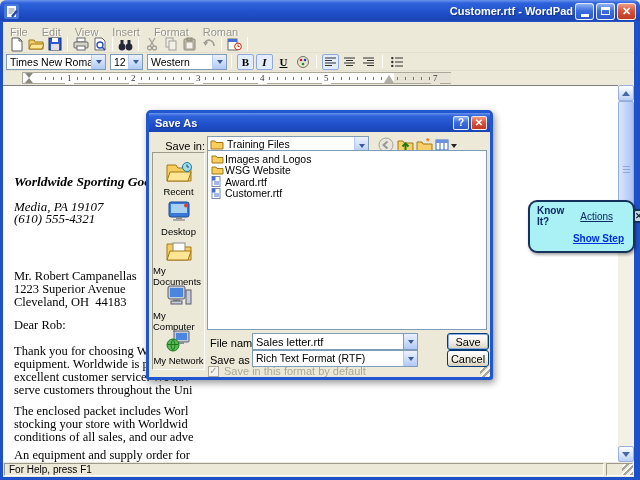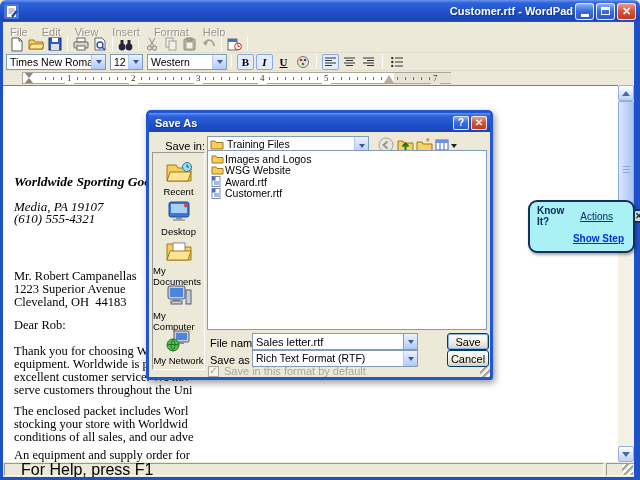--- a/index.html
+++ b/index.html
@@ -72,21 +72,21 @@
   .sb-up { top:0; } .sb-down { bottom:0; }
   .tri-up { border:4px solid transparent; border-bottom:5px solid #4A67A8; margin-top:-4px; }
   .tri-down { border:4px solid transparent; border-top:5px solid #4A67A8; margin-bottom:-4px; }
   .sb-thumb { position:absolute; left:0; top:16px; width:16px; height:140px; border:1px solid #90ACE4; border-radius:2px;
     background:linear-gradient(90deg,#DCE7FD,#C2D4F9 50%,#ACC4F4); }
   .sb-grip { position:absolute; left:4px; top:64px; width:7px; height:8px;
     background-image:repeating-linear-gradient(180deg,#8FA8DC 0 1px,transparent 1px 3px); }
 
   
   .statusbar { position:absolute; left:3px; top:462px; width:631px; height:15px; background:#ECE9D8; z-index:3; }
-  .spanel { position:absolute; top:1px; height:13px; border:1px solid; border-color:#9C9A8C #FFFFFF #FFFFFF #9C9A8C; font-size:16px; padding:0 16px; color:#000; line-height:12px; }
+  .spanel { position:absolute; top:1px; height:13px; border:1px solid; border-color:#9C9A8C #FFFFFF #FFFFFF #9C9A8C; font-size:10px; padding:0 4px; color:#000; line-height:12px; }
   .sp1 { left:1px; width:600px; }
   .sp2 { left:603px; width:27px; }
   .grip { position:absolute; right:1px; bottom:2px; width:11px; height:11px;
     background-image:repeating-linear-gradient(135deg,transparent 0 2px,#fff 2px 3px,#A8A698 3px 5px); }
 
   
   .dialog { position:absolute; left:146px; top:110px; width:347px; height:270px; background:#ECE9D8;
     border:3px solid #2057CE; border-radius:5px 5px 3px 3px; box-shadow:2px 3px 7px rgba(0,0,0,.4); z-index:10; }
   .dlg-title { height:19px; background:linear-gradient(180deg,#6A93EC 0%,#2E62DB 16%,#1E4EC8 65%,#1A44B4 100%);
     border-radius:2px 2px 0 0; display:flex; align-items:center; padding:0 3px 0 6px; }
@@ -168,21 +168,21 @@
   <div class="winborder wb-left"></div>
   <div class="winborder wb-right"></div>
   <div class="winborder wb-bottom"></div>
 
   <div class="menubar">
     <span class="menu-item">File</span>
     <span class="menu-item">Edit</span>
     <span class="menu-item">View</span>
     <span class="menu-item">Insert</span>
     <span class="menu-item">Format</span>
-    <span class="menu-item">Help</span>
+    <span class="menu-item">Roman</span>
   </div>
 
   <div class="toolbar">
     <span class="tbtn">
         <svg width="14" height="15">
           <path d="M2 1h7l3 3v10H2z" fill="#fff" stroke="#5A5A5A"></path>
           <path d="M9 1v3h3" fill="none" stroke="#5A5A5A"></path>
         </svg>
       </span>
     <span class="tbtn">

